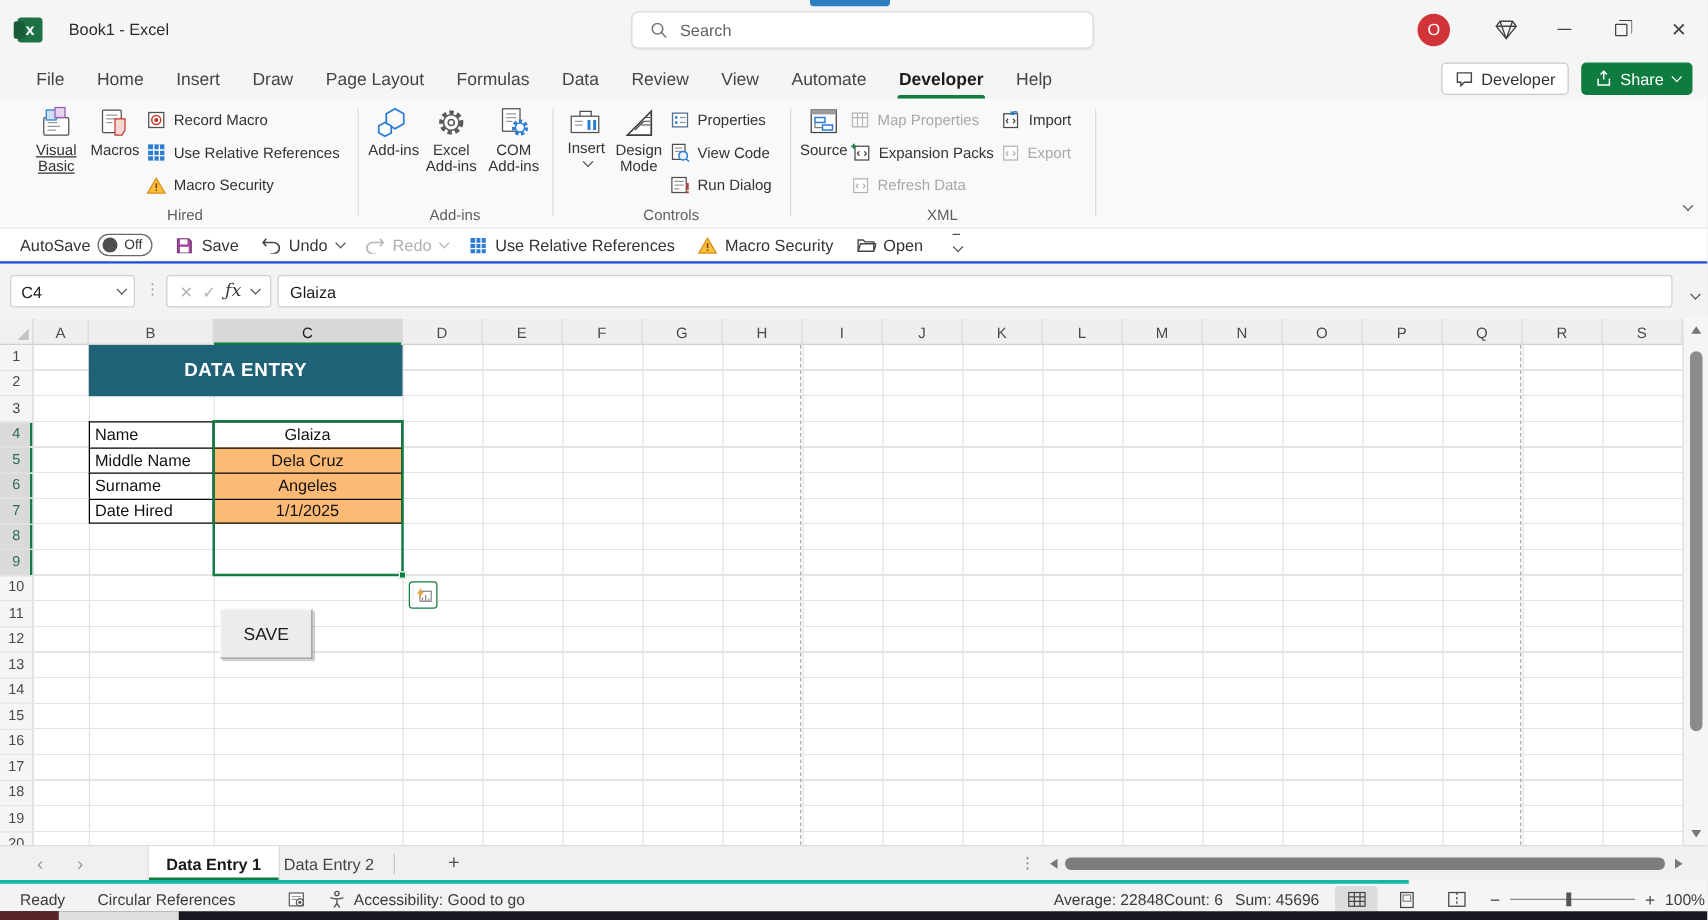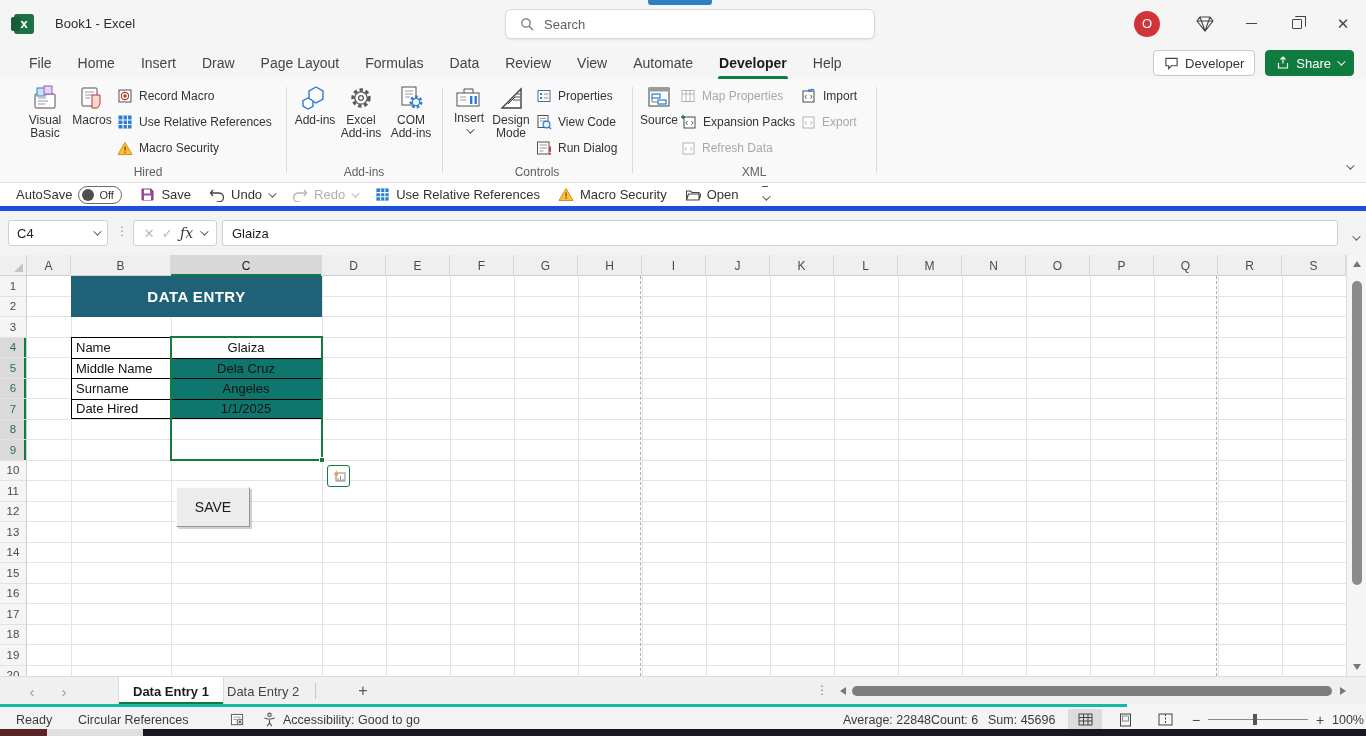--- a/index.html
+++ b/index.html
@@ -47,21 +47,21 @@
   .rgroup { position:absolute; top:0; height:104px; }
   .gname { position:absolute; bottom:4px; left:0; right:0; text-align:center; font-size:12px; color:#5f5f5f; }
   .gsep { position:absolute; top:8px; width:1px; height:86px; background:#dcdcdc; }
   .bigbtn { position:absolute; top:6px; width:50px; display:flex; flex-direction:column; align-items:center; gap:3px;
     font-size:12px; color:#333; text-align:center; line-height:13px; }
   .smallbtn { position:absolute; height:22px; display:flex; align-items:center; gap:6px; font-size:12px; color:#333; white-space:nowrap; }
   .smallbtn.dis { color:#a8a8a8; }
   .ribbon-collapse { position:absolute; right:14px; bottom:8px; }
 
   
-  .qat { position:absolute; top:183px; left:0; width:1366px; height:28px; background:#fff; border-bottom:5px solid #1d4ed8;
+  .qat { position:absolute; top:183px; left:0; width:1366px; height:28px; background:#fff; border-bottom:2px solid #1d4ed8;
     display:flex; align-items:center; font-size:13px; color:#333; }
   .qitem { display:flex; align-items:center; gap:6px; margin-right:18px; white-space:nowrap; }
   .qitem.dis { color:#b0b0b0; }
   .toggle { width:44px; height:18px; border:1px solid #6a6a6a; border-radius:10px; display:flex; align-items:center; padding:0 3px; gap:5px; }
   .knob { width:12px; height:12px; border-radius:50%; background:#4f4f4f; }
   .toggle .lab { font-size:11px; color:#333; }
 
   
   .fbar { position:absolute; top:211px; left:0; width:1366px; height:44px; background:#f3f3f3; }
   .namebox { position:absolute; left:8px; top:9px; width:100px; height:26px; background:#fff; border:1px solid #d0d0d0;
@@ -89,21 +89,21 @@
   .cells { position:absolute; left:27px; top:21px; width:1319px; height:400px; overflow:hidden; background:#fff; }
   .gridlines { position:absolute; inset:0; z-index:0;
     background-image:repeating-linear-gradient(to bottom, transparent 0px, transparent 19.5px, #e4e4e4 19.5px, #e4e4e4 20.5px); }
   .vline { position:absolute; top:0; bottom:0; width:1px; background:#e4e4e4; }
   .pagebreak { position:absolute; top:0; bottom:0; width:0; border-left:1px dashed #adadad; z-index:1; }
   .overlay { position:absolute; z-index:2; }
   .titleblock { left:44px; top:0; width:251px; height:41px; background:#1f6176; color:#fff; display:flex; align-items:center; justify-content:center; font-size:15px; font-weight:bold; letter-spacing:.5px; }
   .table { left:44px; top:61px; width:251px; }
   .trow { display:flex; height:20.5px; }
   .tlabel { width:100px; background:#fff; border:1px solid #000; border-bottom:none; font-size:13px; color:#111; display:flex; align-items:center; padding-left:4px; }
-  .tval { width:151px; background:#0f766e; border-top:1px solid #000; border-right:1px solid #000; font-size:13px; color:#111; display:flex; align-items:center; justify-content:center; }
+  .tval { width:151px; background:#fdba74; border-top:1px solid #000; border-right:1px solid #000; font-size:13px; color:#111; display:flex; align-items:center; justify-content:center; }
   .trow.last .tlabel, .trow.last .tval { border-bottom:1px solid #000; }
   .trow .tval.first { background:#fff; }
   .selbox { left:143px; top:60px; width:153px; height:125px; border:2px solid #117c41; z-index:3; pointer-events:none; }
   .handle { position:absolute; right:-4px; bottom:-4px; width:6px; height:6px; background:#117c41; border:1px solid #fff; }
   .qa-btn { left:300px; top:189px; width:23px; height:22px; background:#fff; border:1px solid #117c41; border-radius:3px;
     display:flex; align-items:center; justify-content:center; z-index:3; }
   .savebtn { left:149px; top:211px; width:74px; height:40px; background:#ececec; border:1px solid #969696;
     border-top-color:#f8f8f8; border-left-color:#f8f8f8; box-shadow:2px 2px 0 rgba(0,0,0,.18);
     display:flex; align-items:center; justify-content:center; font-size:14px; color:#1b1b1b; z-index:3; }
   .vscroll { position:absolute; right:0; top:0; width:20px; height:421px; background:#f5f5f5; border-left:1px solid #dcdcdc; }
@@ -205,21 +205,21 @@
           <path d="M7 1.5v6 M4.5 3.5L7 1l2.5 2.5 M2.5 7v5h9V7" fill="none" stroke="#fff" stroke-width="1.2"></path>
         </svg>
       <span>Share</span>
       <span class="chev w"></span>
     </div>
   </div>
 
   <div class="ribbon">
 
     <div class="rgroup" style="left:12px; width:272px;">
-      <div class="bigbtn" style="left:8px;">
+      <div class="bigbtn" style="left:8px;text-decoration:underline;">
         <svg width="26" height="26" viewBox="0 0 26 26">
           <rect x="3" y="9" width="20" height="14" rx="1" fill="#fff" stroke="#505050"></rect>
           <path d="M6 13h8M6 16h10M6 19h7" stroke="#9a9a9a" stroke-width="1"></path>
           <rect x="5" y="3" width="8" height="8" fill="#cfe0f4" stroke="#2b7cd3"></rect>
           <rect x="12" y="1" width="8" height="8" fill="#e6d4ef" stroke="#9b59b6"></rect>
         </svg>
         <span>Visual Basic</span>
       </div>
       <div class="bigbtn" style="left:55px;">
         <svg width="26" height="26" viewBox="0 0 26 26">

